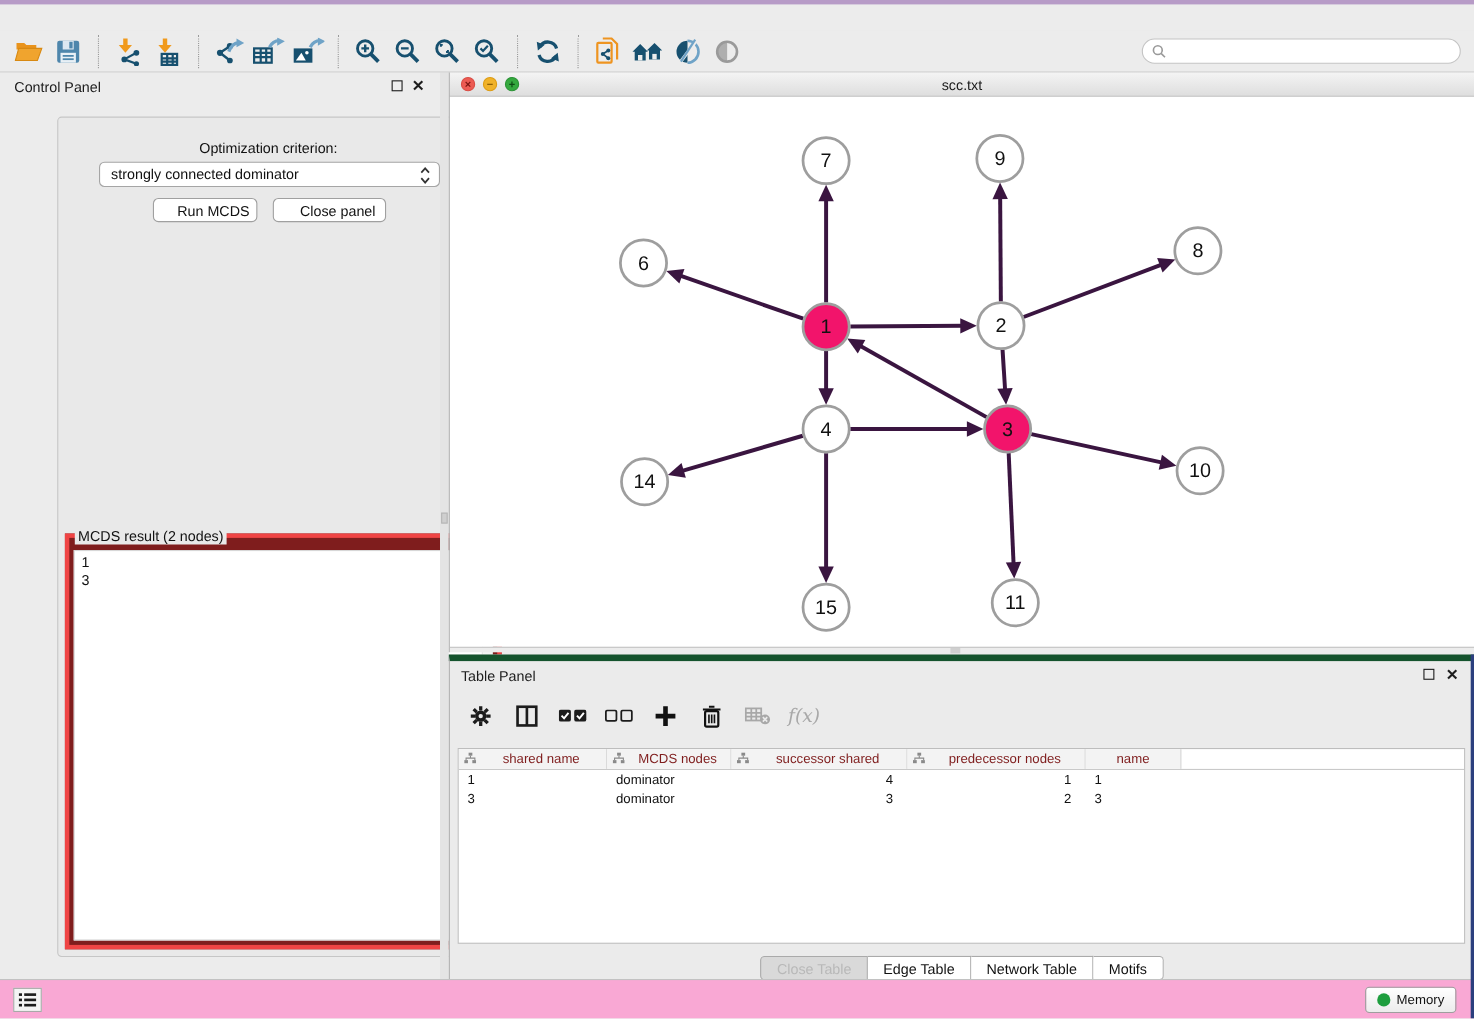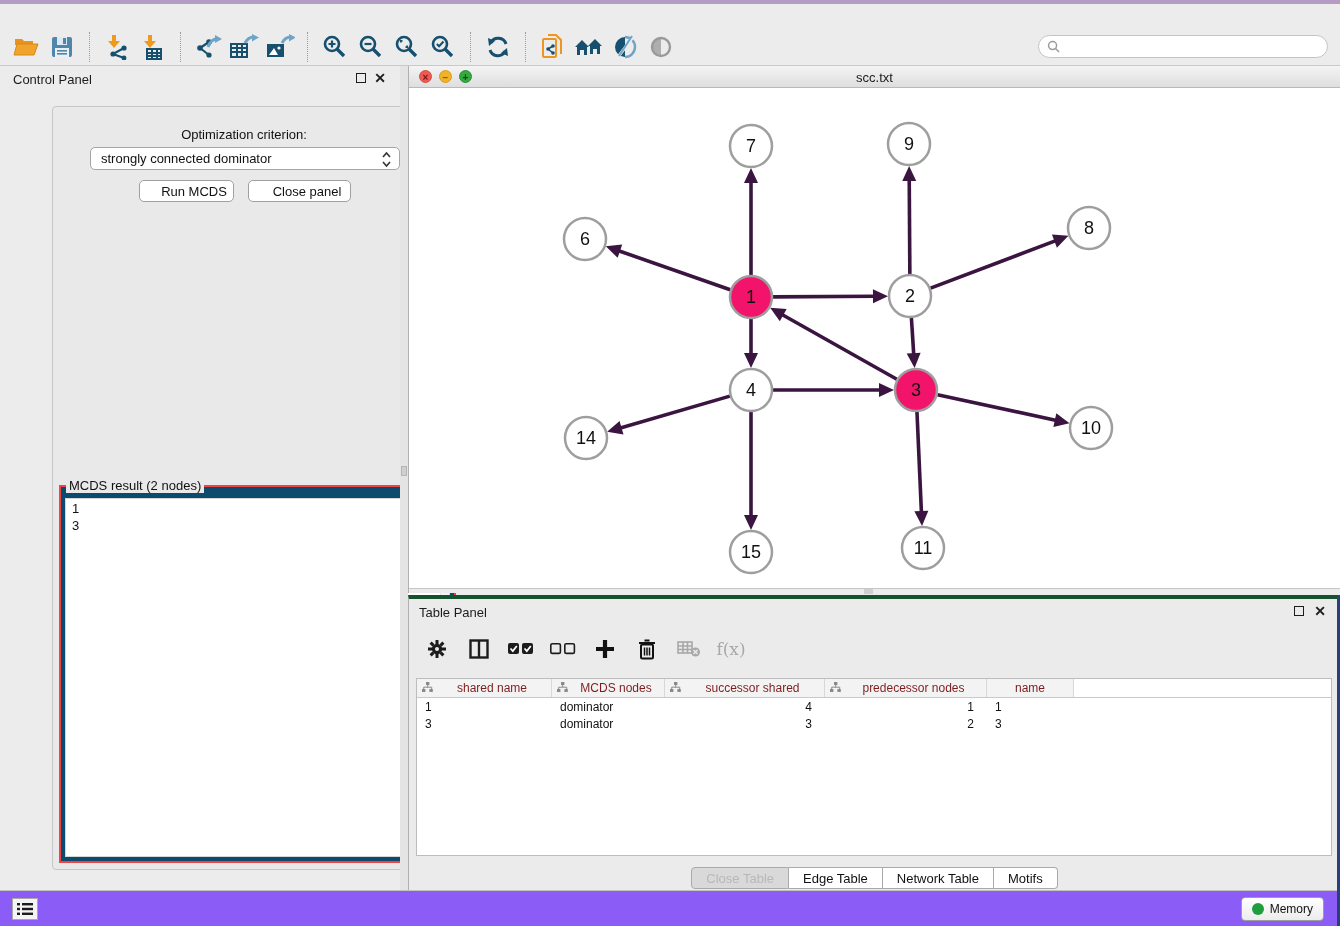--- a/index.html
+++ b/index.html
@@ -32,57 +32,57 @@
   .seg .tab { height:22px; border:1px solid #aaaaaa; border-left:none; background:#fff; color:#111; font-size:13px; display:flex; align-items:center; justify-content:center; padding:0 14px; }
   .seg .tab:first-child { border-left:1px solid #aaaaaa; border-radius:4px 0 0 4px; }
   .seg .tab:last-child { border-radius:0 4px 4px 0; }
   .seg .tab.selected { background:#d9d9d9; color:#b8b8b8; }
   .cp-body { position:absolute; left:8px; top:40px; width:384px; height:764px; background:#e9e9e9; border:1px solid #c6c6c6; border-radius:4px;margin-left:44px; }
   .opt-label { position:absolute; left:0; width:100%; top:20px; text-align:center; font-size:13px; color:#111; }
   .criterion-select { position:absolute; left:37px; top:40px; width:310px; height:23px; background:#fff; border:1px solid #a5a5a5; border-radius:5px; display:flex; align-items:center; padding-left:10px; font-size:13px; color:#111; }
   .stepper { position:absolute; right:8px; top:3px; }
   .cp-buttons { position:absolute; left:0; top:73px; width:100%; }
   .cp-btn { position:absolute; height:22px; background:#fff; border:1px solid #a0a0a0; border-radius:5px; font-size:13px; color:#111; display:flex; align-items:center; justify-content:center;padding-left:15px; }
-  .result-box { position:absolute; left:6px; top:378px; width:397px; height:378px; border:2px solid #ef4444; background:#0c4a6e; }
+  .result-box { position:absolute; left:6px; top:378px; width:397px; height:378px; border:4px solid #ef4444; background:#7f1d1d; }
   .result-legend { position:absolute; left:5px; top:-9px; background:#e9e9e9; padding:0 3px; font-size:13px; color:#111; }
   .result-text { position:absolute; left:4px; top:11px; right:4px; bottom:4px; background:#fff; border:1px solid #d7d7d7; font-size:13px; color:#111; padding:1px 6px; line-height:17px; white-space:pre-line; }
   .result-scroll { position:absolute; right:0; top:0; bottom:0; width:9px; background:#f4f4f4; border-left:1px solid #e4e4e4; }
 
   
   .v-splitter { position:absolute; left:400px; top:66px; width:8px; height:824px; background:#e4e4e4; }
   .v-grip { position:absolute; left:1px; top:400px; width:6px; height:10px; background:#cfcfcf; border:1px solid #b5b5b5; }
 
   
   .net-window { position:absolute; left:408px; top:66px; width:932px; height:527px; border-left:1px solid #b0b0b0; }
   .net-titlebar { position:absolute; left:0; top:0; width:100%; height:22px; background:linear-gradient(#f4f4f4,#dedede); border-bottom:1px solid #b9b9b9; }
   .net-light { position:absolute; top:4px; width:13px; height:13px; border-radius:50%; font-size:10px; font-weight:bold; text-align:center; line-height:13px; }
   .net-title { position:absolute; left:0; right:0; top:4px; text-align:center; font-size:13px; color:#1a1a1a; }
   .net-canvas { position:absolute; left:0; top:22px; width:932px; height:500px; background:#fff; }
   .net-bottom { position:absolute; left:0; top:522px; width:100%; height:5px; background:#ececec; border-top:1px solid #c6c6c6; }
   .h-grip { position:absolute; left:455px; top:0; width:9px; height:5px; background:#cfcfcf; }
 
   
-  .table-panel { position:absolute; left:408px; top:595px; width:932px; height:295px; background:#ebebeb; border-top:4px solid #14532d; border-left:1px solid #b0b0b0;padding-left:21px; }
+  .table-panel { position:absolute; left:408px; top:595px; width:932px; height:295px; background:#ebebeb; border-top:6px solid #14532d; border-left:1px solid #b0b0b0;padding-left:21px; }
   .tp-header { position:absolute; left:0; top:0; width:100%; height:26px; }
   .tp-toolbar { position:absolute; left:14px; top:28px; height:44px; display:flex; align-items:center; gap:14px; }
   .tp-icon { width:28px; height:30px; display:flex; align-items:center; justify-content:center; }
-  .fx-label { font-family:"DejaVu Serif",serif; font-size:17px; color:#a8a8a8; }
+  .fx-label { font-family:"DejaVu Serif",serif; font-style:italic; font-size:17px; color:#a8a8a8; }
   .data-table { position:absolute; left:7px; top:79px; width:916px; height:178px; background:#fff; border:1px solid #bdbdbd; overflow:hidden; }
   .thead { display:flex; height:19px; border-bottom:1px solid #c9c9c9; }
   .th { background:#f3f3f3; border-right:1px solid #d8d8d8; display:flex; align-items:center; font-size:12px; color:#7f1d1d; position:relative; }
   .th .th-text { flex:1; text-align:center; }
   .th .tree-ico { margin-left:5px; flex:0 0 auto; }
   .trow { display:flex; height:17px; font-size:12px; color:#111; }
   .td { display:flex; align-items:center; }
   .td.align-left { justify-content:flex-start; padding-left:8px; }
   .td.align-right { justify-content:flex-end; padding-right:13px; }
   .tp-tabs { position:absolute; left:0; top:268px; width:100%; display:flex; justify-content:center; }
 
   
-  .statusbar { position:absolute; left:0; top:890px; width:1340px; height:36px; background:#8b5cf6; border-top:1px solid #c2c2c2; }
+  .statusbar { position:absolute; left:0; top:890px; width:1340px; height:36px; background:#f9a8d4; border-top:1px solid #c2c2c2; }
   .list-btn { position:absolute; left:12px; top:7px; width:26px; height:22px; background:#f4f4f4; border:1px solid #a8a8a8; display:flex; align-items:center; justify-content:center; }
   .memory-btn { position:absolute; right:16px; top:6px; height:24px; background:linear-gradient(#ffffff,#ececec); border:1px solid #9e9e9e; border-radius:4px; display:flex; align-items:center; padding:0 10px; gap:6px; font-size:12px; color:#111; }
   .mem-dot { width:12px; height:12px; border-radius:50%; background:#1e9e3e; }
 
   .blue-edge { position:absolute; right:0; top:595px; width:3px; height:331px; background:#2b3f7e; }
 </style>
 </head>
 <body>
 
 <div class="app">

